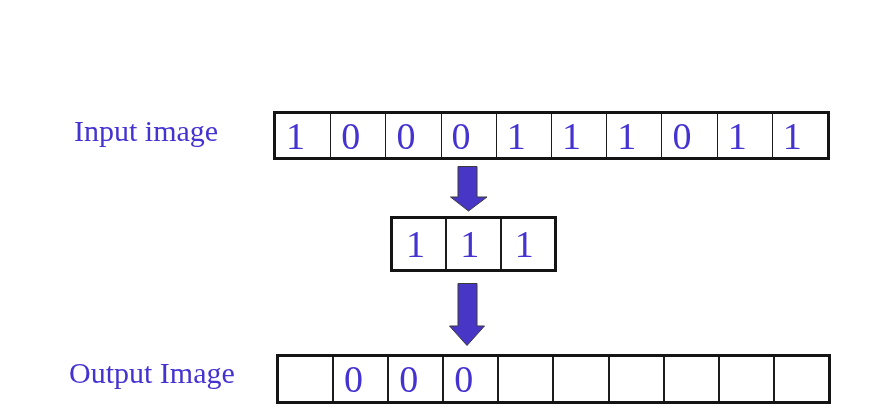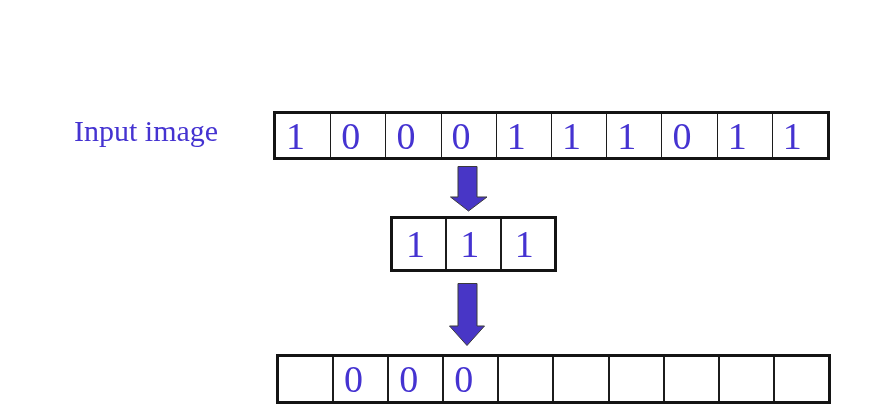--- a/index.html
+++ b/index.html
@@ -64,20 +64,21 @@
     stroke-width: 1;
     stroke-linejoin: miter;
   }
 </style>
 </head>
 <body>
 
 <div class="canvas">
 
   <div class="label" id="label-input">Input image</div>
+  <div class="label" id="label-output">Output Image</div>
 
   <div class="row" id="row-input">
     <div class="cell">1</div>
     <div class="cell">0</div>
     <div class="cell">0</div>
     <div class="cell">0</div>
     <div class="cell">1</div>
     <div class="cell">1</div>
     <div class="cell">1</div>
     <div class="cell">0</div>

